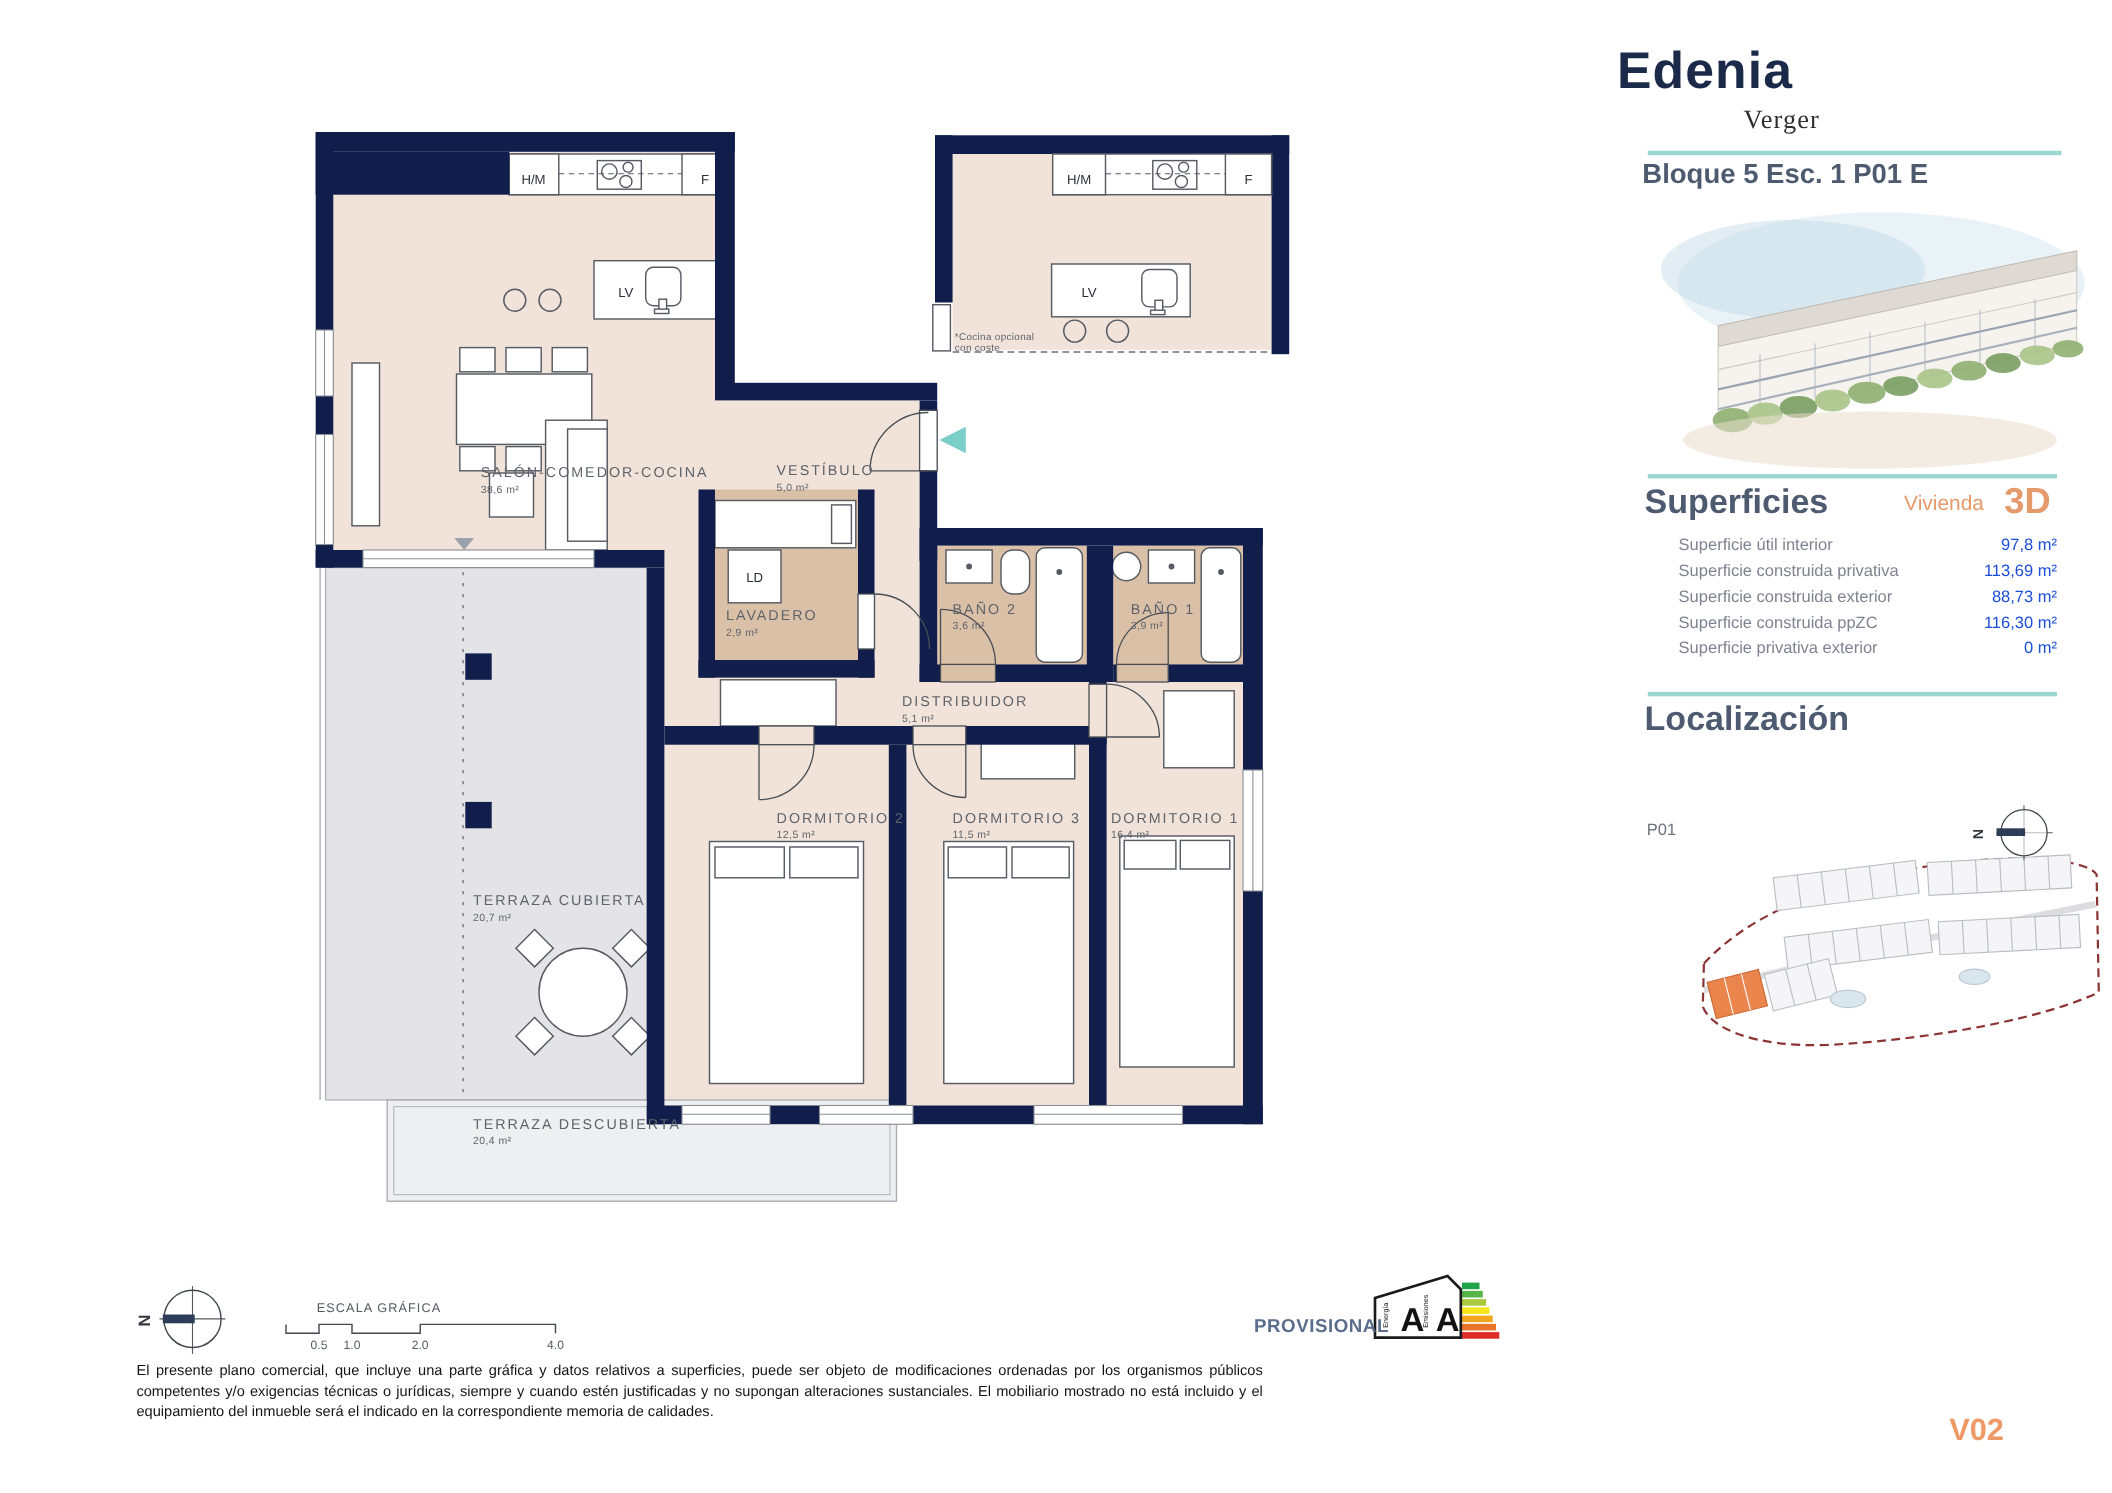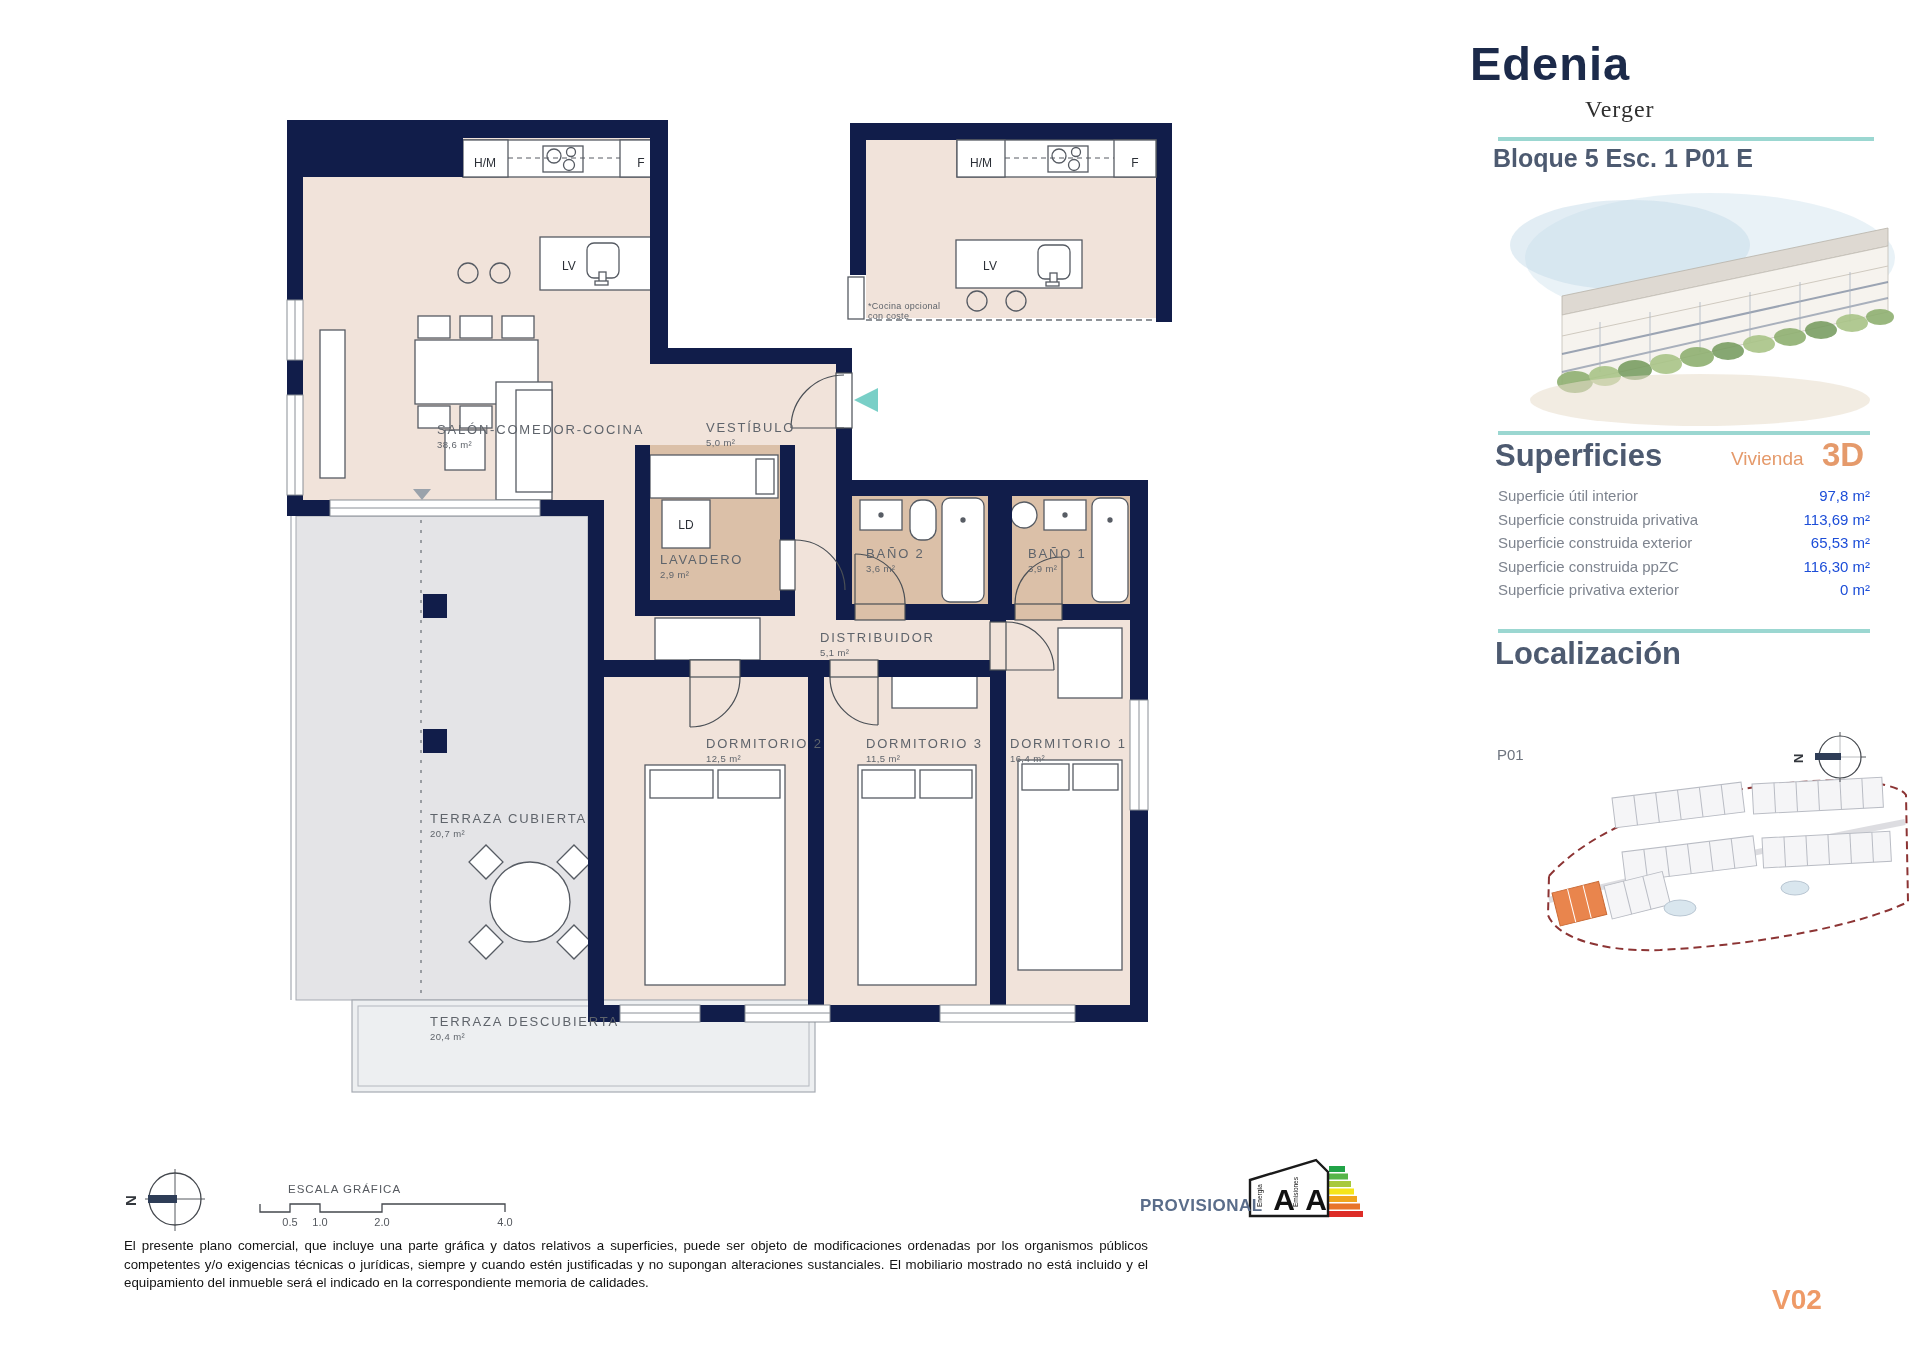--- a/index.html
+++ b/index.html
@@ -7,21 +7,21 @@
         font-family:"Liberation Sans",sans-serif;color:#333;}
   .abs{position:absolute;}
   .brand{font-size:47px;font-weight:bold;color:#1c2a4a;letter-spacing:1px;}
   .brand-sub{font-family:"Liberation Serif",serif;font-size:24px;color:#2f2f2f;letter-spacing:1px;}
   .teal-line{background:#9bd7d1;height:4px;}
   .unit-title{font-size:25px;font-weight:bold;color:#4d5a70;}
   .sec-title{font-size:31px;font-weight:bold;color:#4d5a70;}
   .vivienda{font-size:19px;color:#e59a6b;}
   .type-code{font-size:33px;color:#e59a6b;font-weight:600;}
   .sup-rows{width:372px;font-size:15px;}
-  .sup-row{display:flex;justify-content:space-between;height:23.5px;align-items:center;}
+  .sup-row{display:flex;justify-content:space-between;height:23.5px;align-items:center;margin-left:28px;}
   .sup-label{color:#7e848f;}
   .sup-value{color:#1d4ed8;}
   .address{width:392px;font-size:15px;color:#7e848f;line-height:19px;}
   .floor-label{font-size:15px;color:#6e747f;}
   .provisional{font-size:17px;font-weight:bold;color:#5a6d8a;letter-spacing:.5px;}
   .version{font-size:28px;font-weight:bold;color:#ee9a67;margin-top:38px;}
   .disclaimer{width:1024px;font-size:13.3px;color:#141414;line-height:1.4;text-align:justify;}
   
   text{font-family:"Liberation Sans",sans-serif;}
   .rm{font-size:13px;letter-spacing:1.8px;fill:#5f646b;}
@@ -414,21 +414,21 @@
   <div class="sup-row">
     <span class="sup-label">Superficie útil interior</span>
     <span class="sup-value">97,8 m²</span>
   </div>
   <div class="sup-row">
     <span class="sup-label">Superficie construida privativa</span>
     <span class="sup-value">113,69 m²</span>
   </div>
   <div class="sup-row">
     <span class="sup-label">Superficie construida exterior</span>
-    <span class="sup-value">65,53 m²</span>
+    <span class="sup-value">88,73 m²</span>
   </div>
   <div class="sup-row">
     <span class="sup-label">Superficie construida ppZC</span>
     <span class="sup-value">116,30 m²</span>
   </div>
   <div class="sup-row">
     <span class="sup-label">Superficie privativa exterior</span>
     <span class="sup-value">0 m²</span>
   </div>
 </div>

